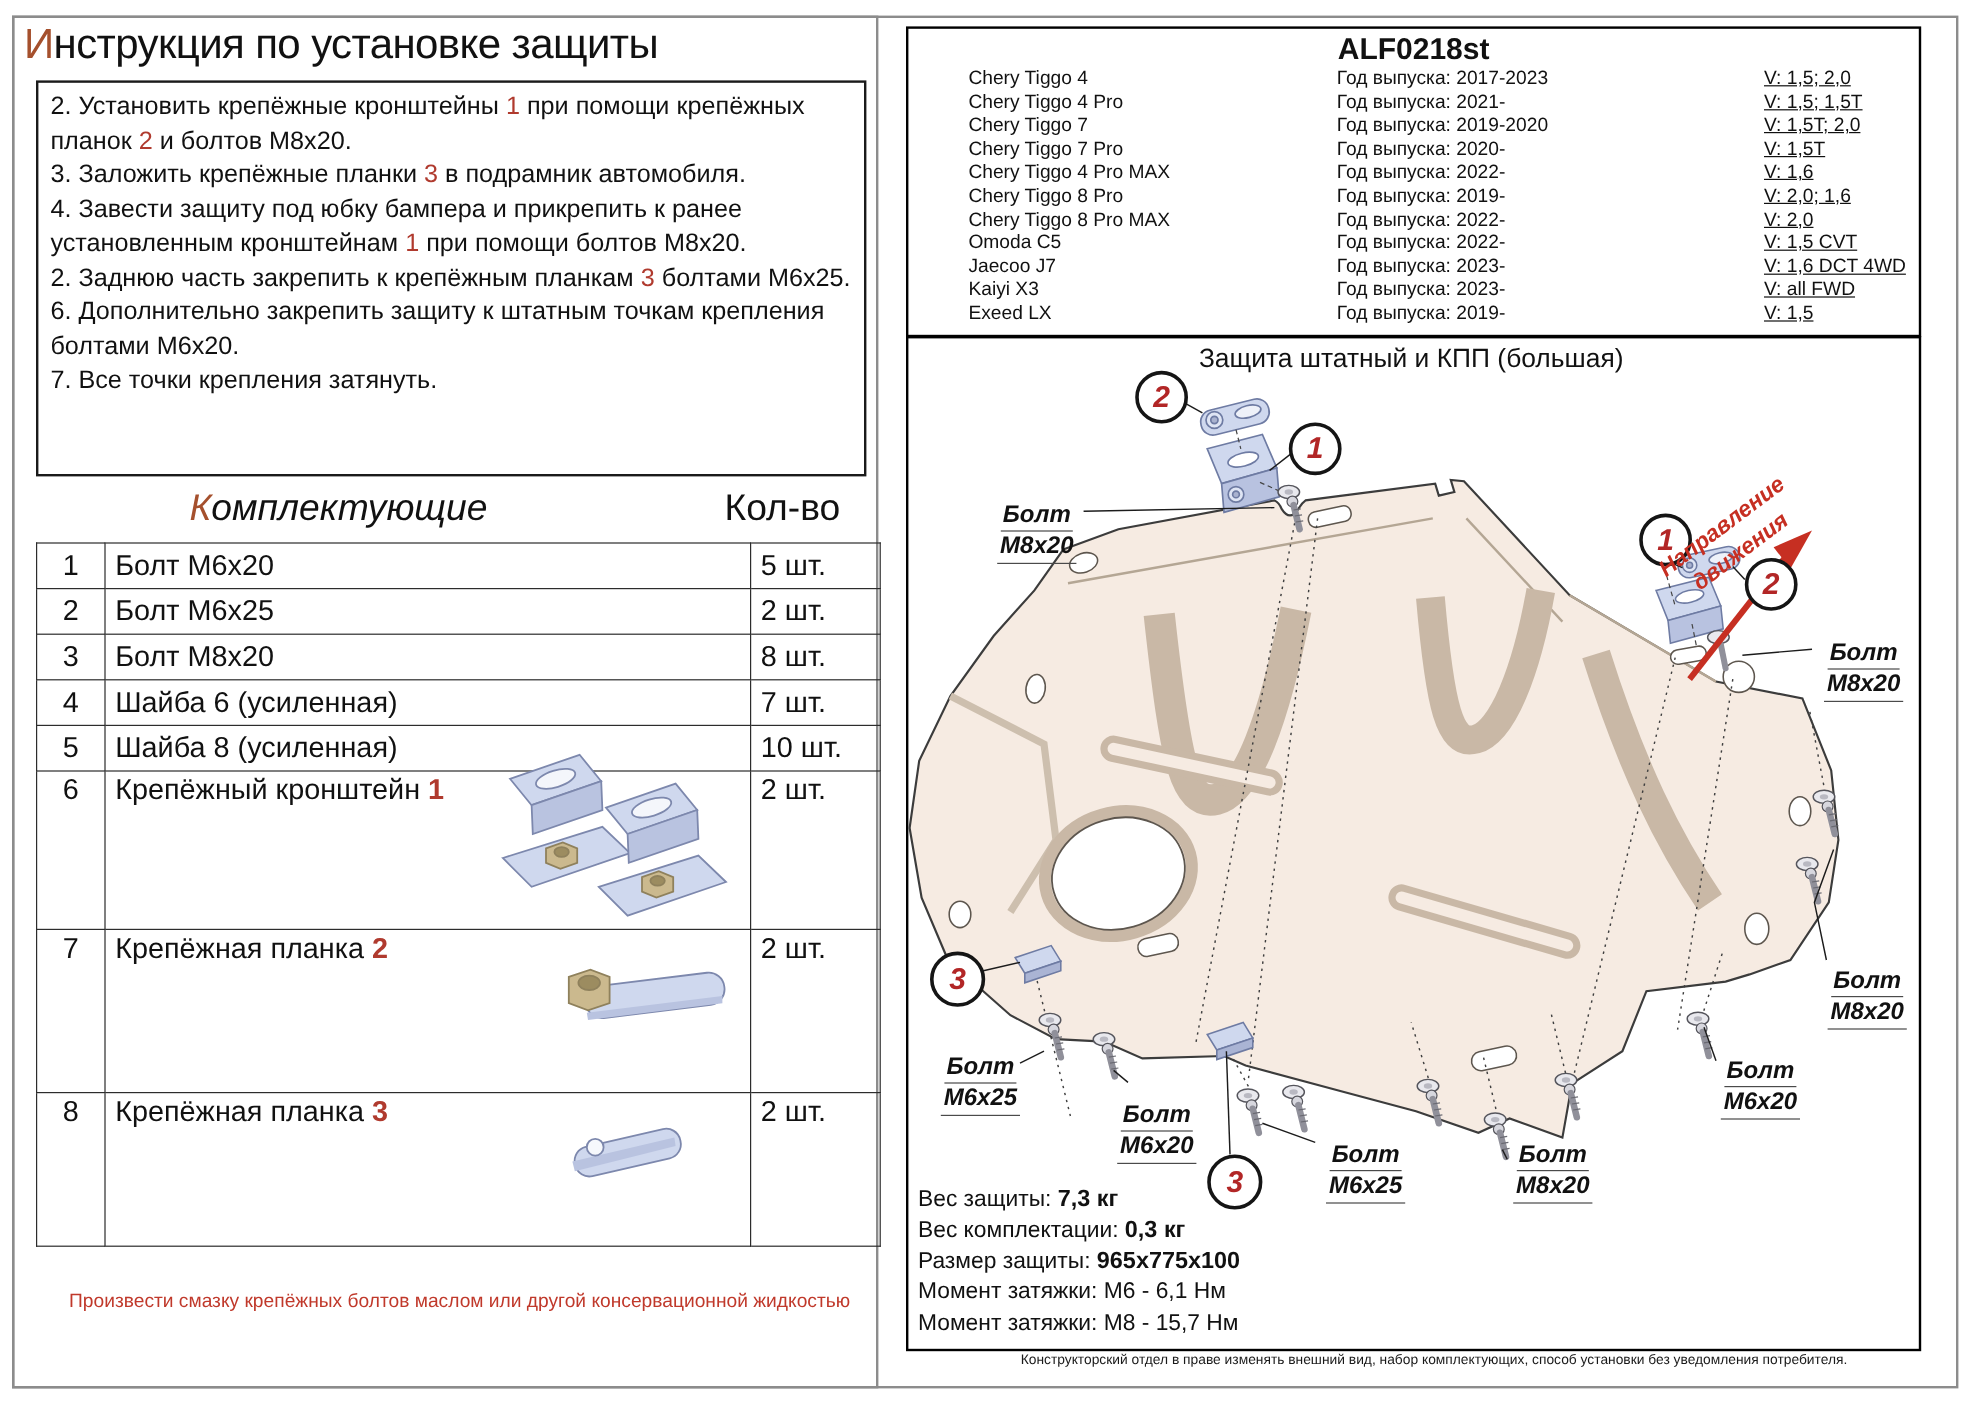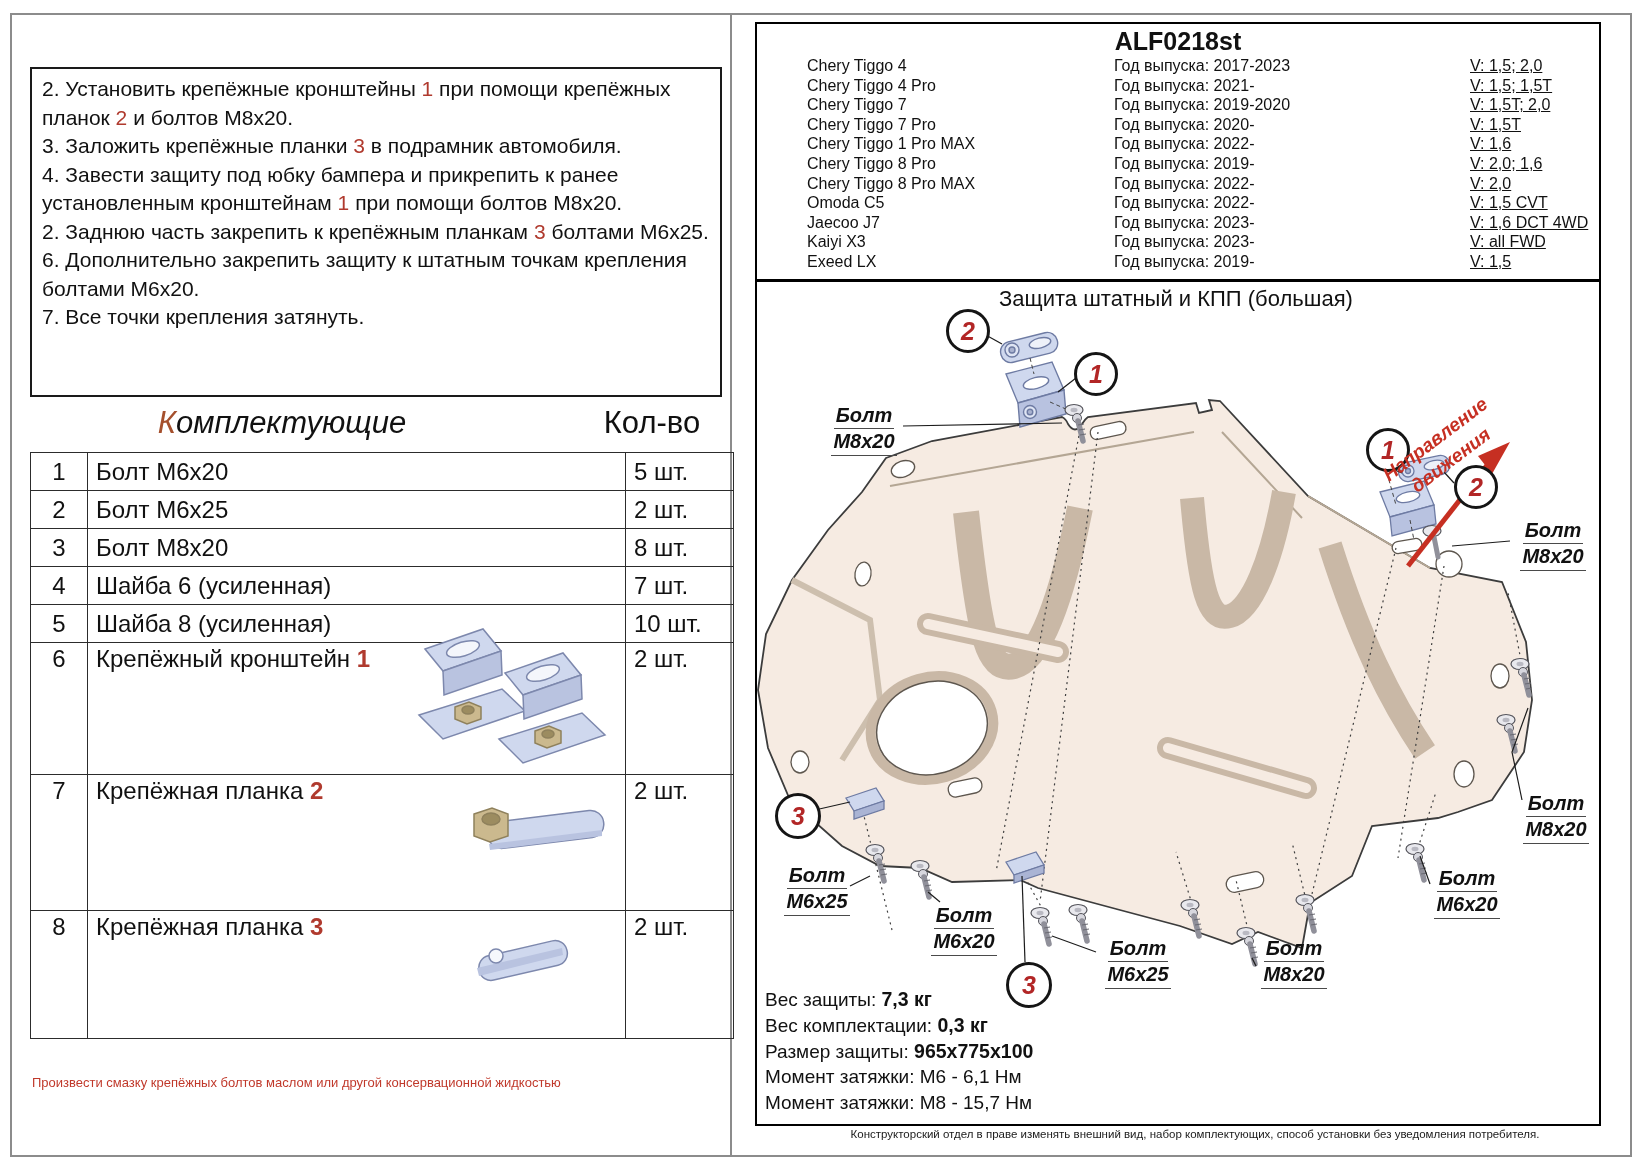--- a/index.html
+++ b/index.html
@@ -17,46 +17,47 @@
   #comp-title::first-letter{color:#a5502d;}
   #qty-title{left:575px;top:390px;width:130px;text-align:center;font-size:31px;}
   #components-table{left:18px;top:437px;border-collapse:collapse;table-layout:fixed;width:684px;}
   #components-table td{border:1.7px solid #2c2c2c;font-size:24px;padding:2px 8px;overflow:visible;}
   td.c-num{width:40px;text-align:center;padding:2px 0;}
   td.c-name{width:521px;}
   td.c-qty{width:91px;padding-left:15px;}
   tr.row-s{height:38px;}
   tr.row-t td{vertical-align:top;padding-top:5px;}
   .part-img{position:absolute;}
-  #warning-text{left:20px;top:1058px;width:678px;font-size:13px;line-height:1.5;color:#c0392b;}
+  #warning-text{left:32px;top:1058px;width:678px;text-align:center;font-size:16px;line-height:1.5;color:#c0392b;}
   
   #header-box{left:755px;top:22px;width:842px;height:255px;border:2.5px solid #000;}
   #part-number{left:0;top:3px;width:100%;text-align:center;font-size:25px;font-weight:bold;}
   .veh-row{position:absolute;left:0;width:100%;height:19px;font-size:16px;}
   .veh-model{position:absolute;left:50px;white-space:nowrap;}
   .veh-years{position:absolute;left:357px;white-space:nowrap;}
   .veh-engine{position:absolute;left:713px;white-space:nowrap;text-decoration:underline;}
   
   #drawing-box{left:755px;top:280px;width:842px;height:842px;border:2.5px solid #000;}
   #drawing-title{left:755px;top:286px;width:842px;text-align:center;font-size:22px;}
   #plate-svg{left:0;top:0;width:1642px;height:1168px;pointer-events:none;}
   .callout{border:3.2px solid #151515;border-radius:50%;background:#fff;display:flex;align-items:center;justify-content:center;font-size:25px;font-weight:bold;font-style:italic;color:#b22626;}
-  .bolt-label{font-size:20px;font-style:italic;font-weight:bold;text-align:center;line-height:1.22;}
+  .bolt-label{font-size:20px;font-style:italic;font-weight:bold;text-align:center;line-height:1.22;margin-top:14px;}
   .bolt-label span{display:inline-block;border-bottom:1.6px solid #4a4a4a;padding:0 2px 1px 2px;}
   #direction-label{left:1348px;top:424px;width:190px;text-align:center;font-size:19px;font-weight:bold;font-style:italic;color:#c62f22;transform:rotate(-37deg);line-height:1.35;}
   .spec-line{position:absolute;left:765px;font-size:19px;white-space:nowrap;}
   .spec-line b{font-size:19.5px;}
   #footnote{left:790px;top:1128px;width:810px;text-align:center;font-size:11.5px;color:#1a1a1a;}
 </style>
 </head>
 <body>
 
 <div class="abs" id="page-border"></div>
 
 <div class="abs" id="left-panel">
+  <div class="abs" id="left-title">Инструкция по установке защиты</div>
 
   <div class="abs" id="instructions-box">
     <div><span>2. Установить крепёжные кронштейны </span><span class="red">1</span><span> при помощи крепёжных планок </span><span class="red">2</span><span> и болтов М8х20.</span></div>
     <div><span>3. Заложить крепёжные планки </span><span class="red">3</span><span> в подрамник автомобиля.</span></div>
     <div><span>4. Завести защиту под юбку бампера и прикрепить к ранее установленным кронштейнам </span><span class="red">1</span><span> при помощи болтов М8х20.</span></div>
     <div><span>2. Заднюю часть закрепить к крепёжным планкам </span><span class="red">3</span><span> болтами М6х25.</span></div>
     <div><span>6. Дополнительно закрепить защиту к штатным точкам крепления болтами М6х20.</span></div>
     <div><span>7. Все точки крепления затянуть.</span></div>
   </div>
 
@@ -163,21 +164,21 @@
       <span class="veh-model">Chery Tiggo 7</span>
       <span class="veh-years">Год выпуска: 2019-2020</span>
       <span class="veh-engine">V: 1,5T; 2,0</span>
     </div>
   <div class="veh-row" style="top:91.8px">
       <span class="veh-model">Chery Tiggo 7 Pro</span>
       <span class="veh-years">Год выпуска: 2020-</span>
       <span class="veh-engine">V: 1,5T</span>
     </div>
   <div class="veh-row" style="top:111.4px">
-      <span class="veh-model">Chery Tiggo 1 Pro MAX</span>
+      <span class="veh-model">Chery Tiggo 4 Pro MAX</span>
       <span class="veh-years">Год выпуска: 2022-</span>
       <span class="veh-engine">V: 1,6</span>
     </div>
   <div class="veh-row" style="top:131px">
       <span class="veh-model">Chery Tiggo 8 Pro</span>
       <span class="veh-years">Год выпуска: 2019-</span>
       <span class="veh-engine">V: 2,0; 1,6</span>
     </div>
   <div class="veh-row" style="top:150.6px">
       <span class="veh-model">Chery Tiggo 8 Pro MAX</span>

